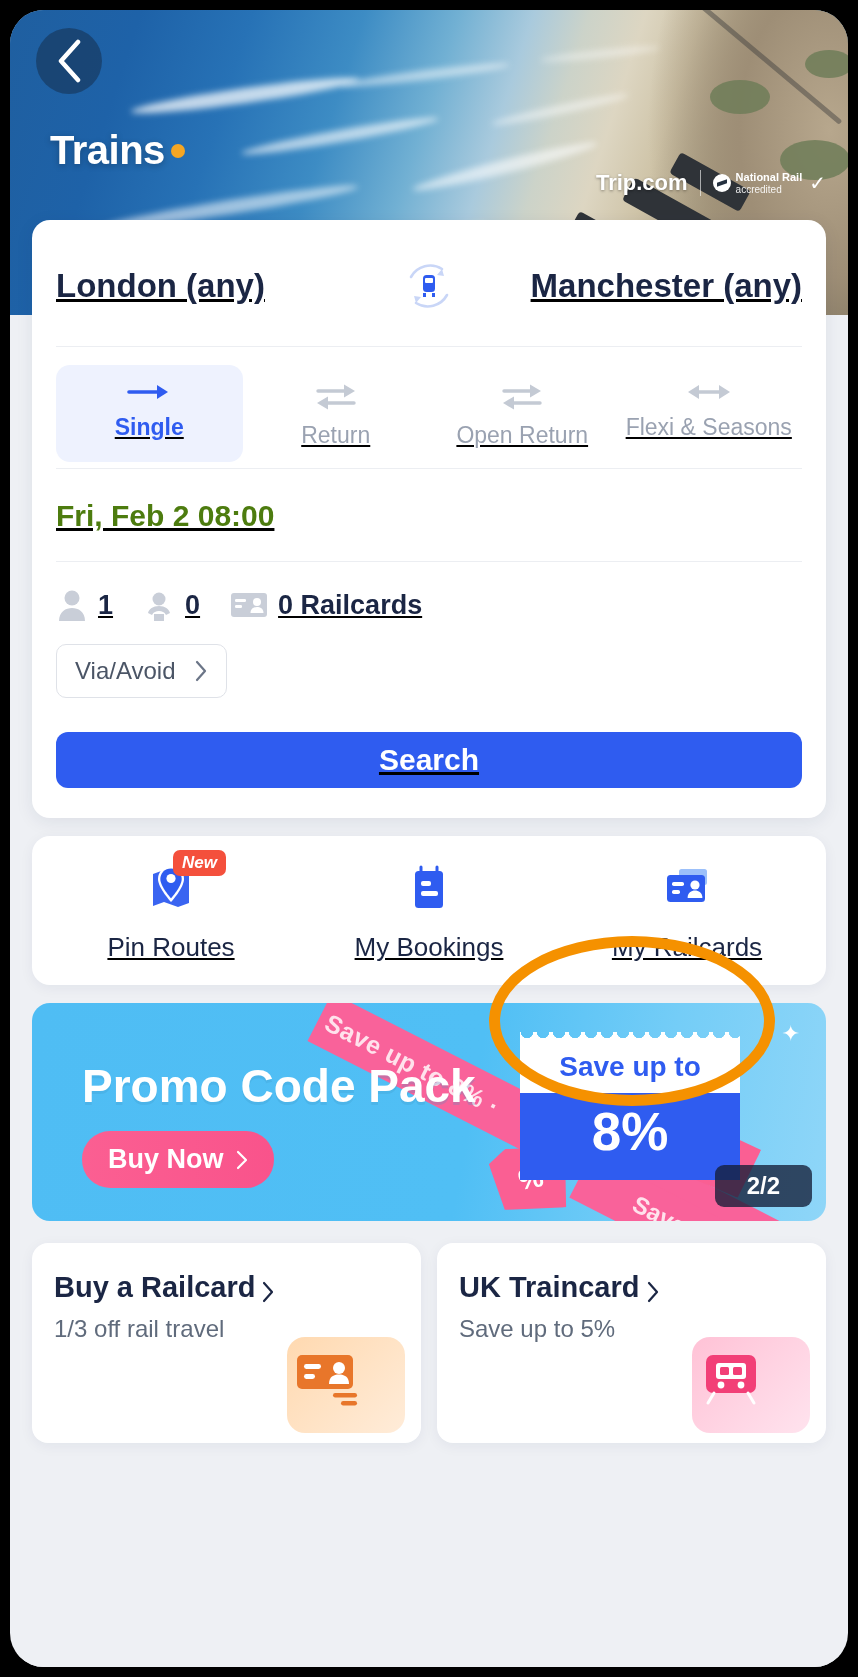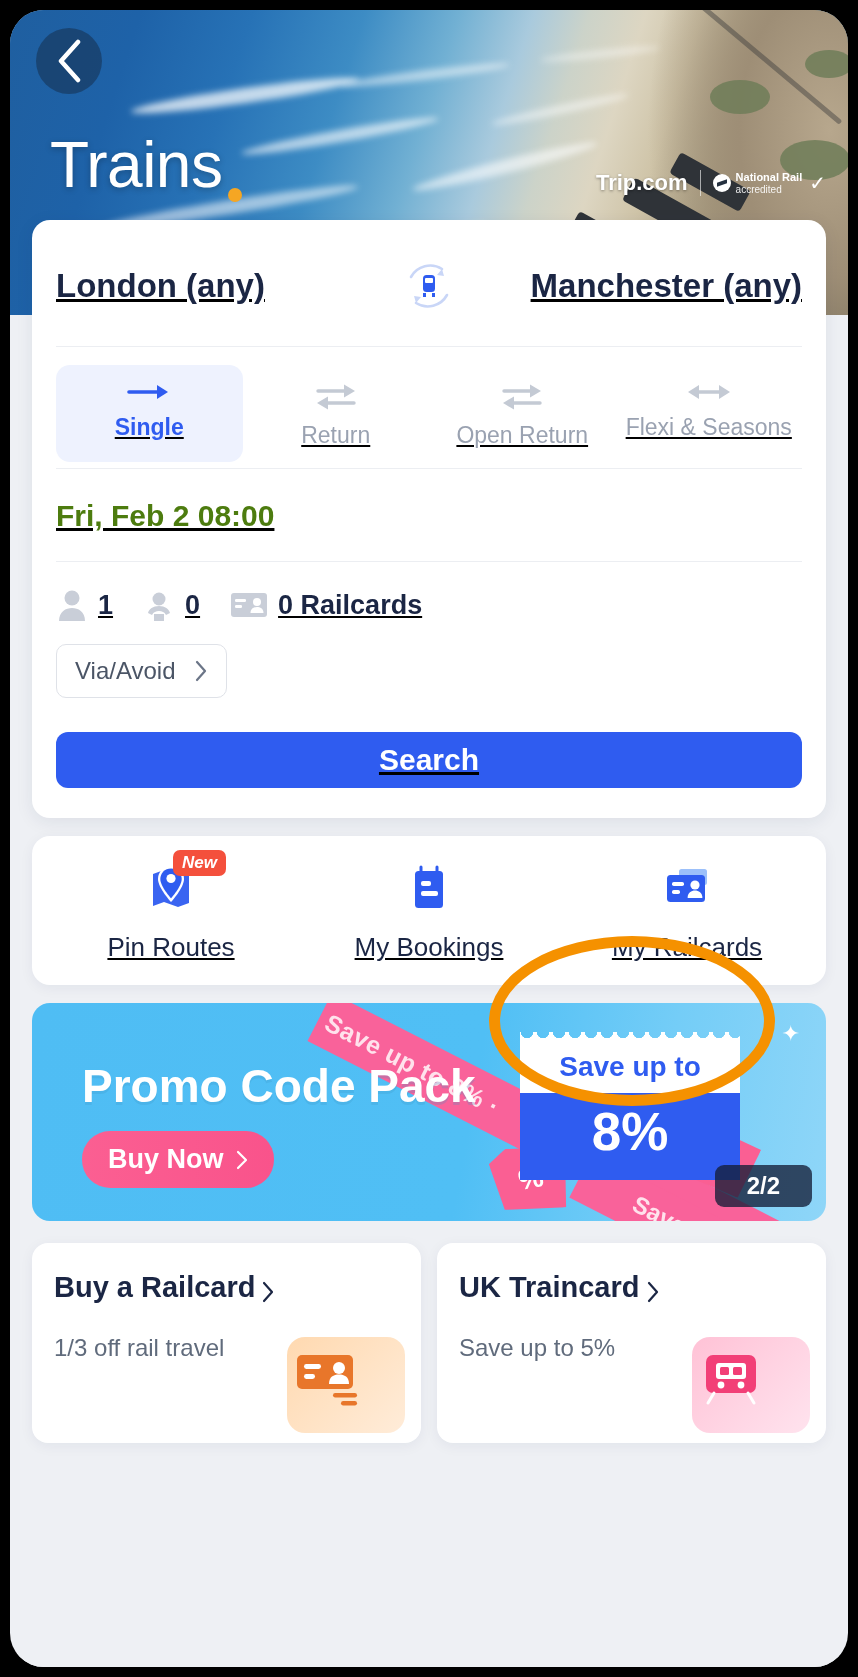--- a/index.html
+++ b/index.html
@@ -77,25 +77,25 @@
     position: absolute; left: 26px; top: 18px;
     width: 66px; height: 66px;
     border-radius: 50%;
     background: rgba(22,45,72,.52);
     display: flex; align-items: center; justify-content: center;
     cursor: pointer;
   }
   .hero-title {
     position: absolute; left: 40px; top: 118px;
     color: #fff;
-    font-size: 64px;
-    font-weight: normal;
+    font-size: 40px;
+    font-weight: bold;
     letter-spacing: -0.5px;
     text-shadow: 0 2px 6px rgba(0,0,0,.25);
-    display: flex; align-items: flex-end; gap: 6px;
+    display: flex; align-items: center; gap: 6px;
   }
   .title-dot {
     width: 14px; height: 14px; border-radius: 50%;
     background: #f5a623; display: inline-block;
   }
   .hero-brands {
     position: absolute; right: 22px; top: 160px;
     display: flex; align-items: center; gap: 12px;
     color: #fff;
   }
@@ -324,21 +324,21 @@
     position: relative;
     overflow: hidden;
     min-height: 200px;
     cursor: pointer;
     box-shadow: 0 3px 14px rgba(20,40,80,.06);
   }
   .bc-title {
     font-size: 29px; font-weight: bold; color: #1b2644;
     display: flex; align-items: flex-end; gap: 6px;
   }
-  .bc-sub { font-size: 24px; color: #606b7c; margin-top: 30px; }
+  .bc-sub { font-size: 24px; color: #606b7c; margin-top: 11px; }
   .bc-art {
     position: absolute; right: 16px; bottom: 10px;
     width: 118px; height: 96px;
     border-radius: 18px;
   }
   .bc-art.orange { background: linear-gradient(135deg,#ffd9b0,#ffecd9); }
   .bc-art.pink   { background: linear-gradient(135deg,#ffc2d6,#ffe3ee); }
   .bc-art-icon {
     position: absolute; left: 8px; top: 14px;
   }

